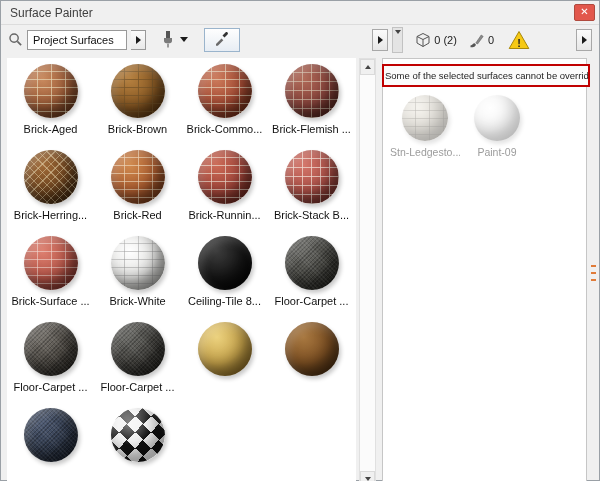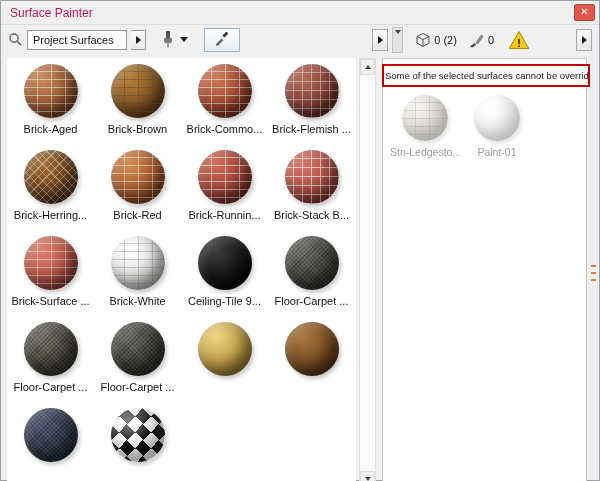--- a/index.html
+++ b/index.html
@@ -16,21 +16,21 @@
     display:flex; flex-direction:column;
     box-shadow:3px 3px 6px rgba(0,0,0,.35);
   }
   
   .titlebar {
     height:24px; flex:0 0 24px;
     display:flex; align-items:center;
     padding:0 4px 0 9px;
     border-bottom:1px solid #dcdcdc;
   }
-  .title { flex:1; font-size:12px; color:#be185d; }
+  .title { flex:1; font-size:12px; color:#404040; }
   .close-btn {
     width:21px; height:17px;
     background:var(--close-button,#d9534f);
     border:1px solid #b04a3e; border-radius:2px;
     color:#fff; font-size:10px; line-height:14px; text-align:center;
     cursor:default;
   }
   
   .toolbar {
     height:31px; flex:0 0 31px;
@@ -272,21 +272,21 @@
         <div class="mat">
     <div class="sphere" style="background: repeating-linear-gradient(rgba(0, 0, 0, 0) 0px, rgba(0, 0, 0, 0) 7px, rgba(240, 216, 208, 0.6) 7px, rgba(240, 216, 208, 0.6) 8px), repeating-linear-gradient(90deg, rgba(0, 0, 0, 0) 0px, rgba(0, 0, 0, 0) 13px, rgba(240, 216, 208, 0.6) 13px, rgba(240, 216, 208, 0.6) 14px), radial-gradient(circle at 35% 28%, rgb(222, 128, 112), rgb(181, 85, 72) 50%, rgb(102, 39, 34) 88%);"></div>
     <div class="mat-label">Brick-Surface ...</div>
   </div>
         <div class="mat">
     <div class="sphere" style="background: repeating-linear-gradient(rgba(0, 0, 0, 0) 0px, rgba(0, 0, 0, 0) 7px, rgba(150, 150, 150, 0.5) 7px, rgba(150, 150, 150, 0.5) 8px), repeating-linear-gradient(90deg, rgba(0, 0, 0, 0) 0px, rgba(0, 0, 0, 0) 13px, rgba(150, 150, 150, 0.5) 13px, rgba(150, 150, 150, 0.5) 14px), radial-gradient(circle at 35% 28%, rgb(255, 255, 255), rgb(228, 228, 226) 50%, rgb(154, 154, 150) 88%);"></div>
     <div class="mat-label">Brick-White</div>
   </div>
         <div class="mat">
     <div class="sphere" style="background: radial-gradient(circle at 35% 28%, rgb(60, 60, 60), rgb(22, 22, 22) 50%, rgb(0, 0, 0) 88%);"></div>
-    <div class="mat-label">Ceiling-Tile 9...</div>
+    <div class="mat-label">Ceiling-Tile 8...</div>
   </div>
         <div class="mat">
     <div class="sphere" style="background: repeating-linear-gradient(45deg, rgba(255, 255, 255, 0.08) 0px, rgba(255, 255, 255, 0.08) 1px, rgba(0, 0, 0, 0) 1px, rgba(0, 0, 0, 0) 3px), repeating-linear-gradient(-45deg, rgba(0, 0, 0, 0.25) 0px, rgba(0, 0, 0, 0.25) 1px, rgba(0, 0, 0, 0) 1px, rgba(0, 0, 0, 0) 3px), radial-gradient(circle at 35% 28%, rgb(110, 110, 106), rgb(68, 68, 63) 50%, rgb(28, 28, 24) 88%);"></div>
     <div class="mat-label">Floor-Carpet ...</div>
   </div>
         <div class="mat">
     <div class="sphere" style="background: repeating-linear-gradient(45deg, rgba(255, 255, 255, 0.08) 0px, rgba(255, 255, 255, 0.08) 1px, rgba(0, 0, 0, 0) 1px, rgba(0, 0, 0, 0) 3px), repeating-linear-gradient(-45deg, rgba(0, 0, 0, 0.25) 0px, rgba(0, 0, 0, 0.25) 1px, rgba(0, 0, 0, 0) 1px, rgba(0, 0, 0, 0) 3px), radial-gradient(circle at 35% 28%, rgb(118, 114, 108), rgb(74, 70, 64) 50%, rgb(32, 30, 26) 88%);"></div>
     <div class="mat-label">Floor-Carpet ...</div>
   </div>
         <div class="mat">
@@ -325,21 +325,21 @@
       <div class="warning-box">
         <span>Some of the selected surfaces cannot be overridden.</span>
       </div>
       <div class="sel-grid" id="selected-grid">
           <div class="mat">
     <div class="sphere" style="background: repeating-linear-gradient(rgba(0, 0, 0, 0) 0px, rgba(0, 0, 0, 0) 7px, rgba(115, 110, 100, 0.5) 7px, rgba(115, 110, 100, 0.5) 8px), repeating-linear-gradient(90deg, rgba(0, 0, 0, 0) 0px, rgba(0, 0, 0, 0) 13px, rgba(115, 110, 100, 0.5) 13px, rgba(115, 110, 100, 0.5) 14px), radial-gradient(circle at 35% 28%, rgb(236, 232, 222), rgb(198, 192, 178) 50%, rgb(142, 136, 124) 88%);"></div>
     <div class="mat-label">Stn-Ledgesto...</div>
   </div>
           <div class="mat">
     <div class="sphere" style="background: radial-gradient(circle at 35% 28%, rgb(255, 255, 255), rgb(237, 237, 237) 50%, rgb(178, 178, 178) 88%);"></div>
-    <div class="mat-label">Paint-01</div>
+    <div class="mat-label">Paint-09</div>
   </div>
         </div>
     </div>
 
     <div class="edge-strip">
       <span class="grip-dash"></span>
       <span class="grip-dash"></span>
       <span class="grip-dash"></span>
     </div>
 

